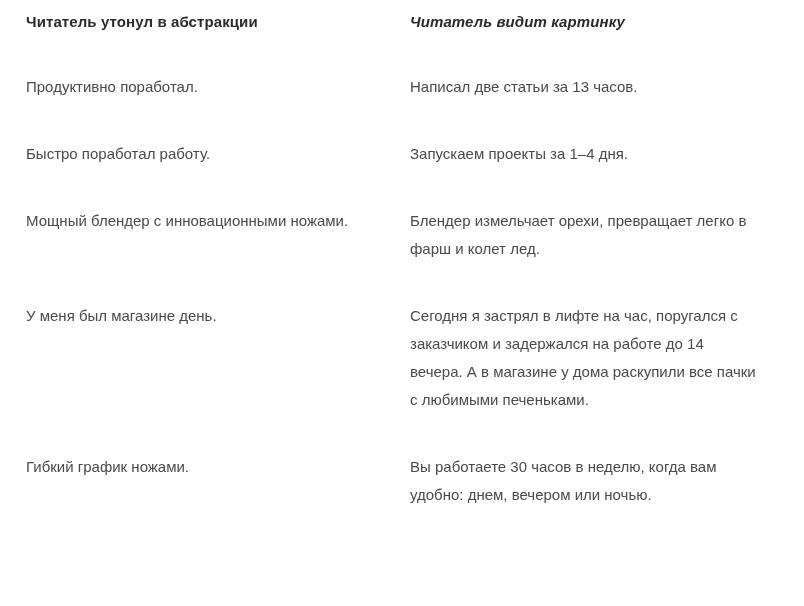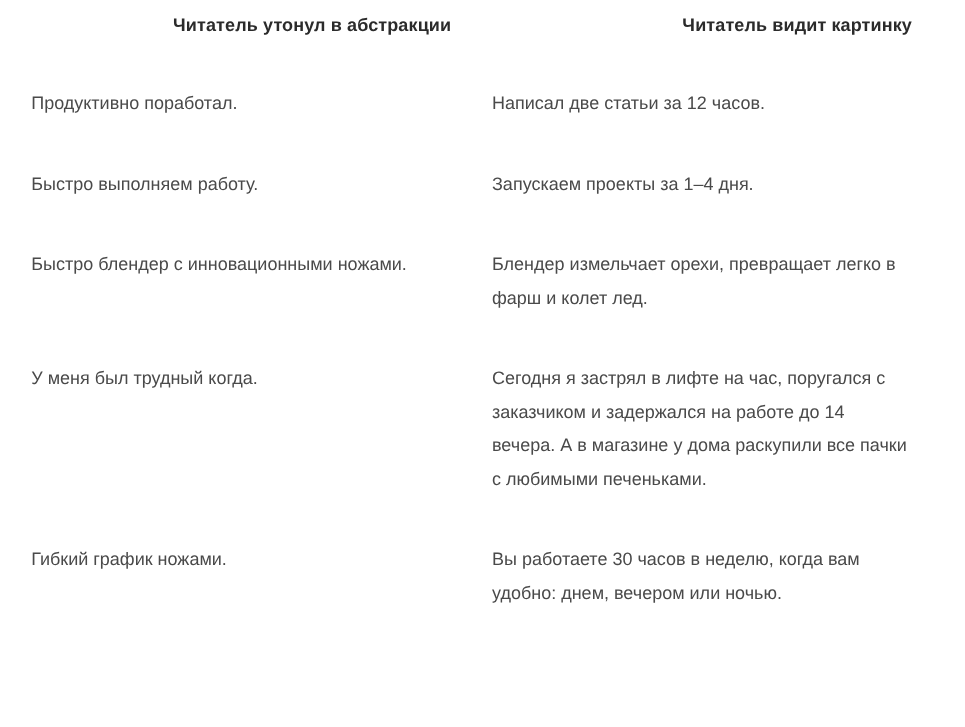--- a/index.html
+++ b/index.html
@@ -42,30 +42,29 @@
   }
 
   .cell-inner {
     max-width: 350px;
   }
 
   .head-row th {
     padding-bottom: 41px;
   }
   .head-row th.c-left  { padding-left: 26px; }
-  .head-row th.c-right { padding-left: 18px; }
+  .head-row th.c-right { padding-left: 18px; font-style: italic; }
 
   .head-text {
     display: block;
     font-size: 15px;
     font-weight: bold;
     line-height: 20px;
     color: #2b2b2b;
     letter-spacing: 0.1px;
-    text-align: right;
   }
 
   .data-row td {
     padding-bottom: 39px;
     margin-top: 29px;
   }
   .data-row td.c-left  { padding-left: 26px; }
   .data-row td.c-right { padding-left: 18px; }
 
   .body-text {
@@ -102,46 +101,46 @@
       </tr>
     </thead>
 
     <tbody>
 
       <tr class="data-row">
         <td class="c-left">
           <span class="body-text cell-inner">Продуктивно поработал.</span>
         </td>
         <td class="c-right">
-          <span class="body-text cell-inner">Написал две статьи за 12 часов.</span>
+          <span class="body-text cell-inner">Написал две статьи за 13 часов.</span>
         </td>
       </tr>
 
       <tr class="data-row">
         <td class="c-left">
-          <span class="body-text cell-inner">Быстро выполняем работу.</span>
+          <span class="body-text cell-inner">Быстро поработал работу.</span>
         </td>
         <td class="c-right">
           <span class="body-text cell-inner">Запускаем проекты за 1–4 дня.</span>
         </td>
       </tr>
 
 
       <tr class="data-row">
         <td class="c-left">
-          <span class="body-text cell-inner">Быстро блендер с инновационными ножами.</span>
+          <span class="body-text cell-inner">Мощный блендер с инновационными ножами.</span>
         </td>
         <td class="c-right">
           <span class="body-text cell-inner">Блендер измельчает орехи, превращает легко в фарш и колет лед.</span>
         </td>
       </tr>
 
       <tr class="data-row">
         <td class="c-left">
-          <span class="body-text cell-inner">У меня был трудный когда.</span>
+          <span class="body-text cell-inner">У меня был магазине день.</span>
         </td>
         <td class="c-right">
           <span class="body-text cell-inner">Сегодня я застрял в лифте на час, поругался с заказчиком и задержался на работе до 14 вечера. А в магазине у дома раскупили все пачки с любимыми печеньками.</span>
         </td>
       </tr>
 
       <tr class="data-row">
         <td class="c-left">
           <span class="body-text cell-inner">Гибкий график ножами.</span>
         </td>

